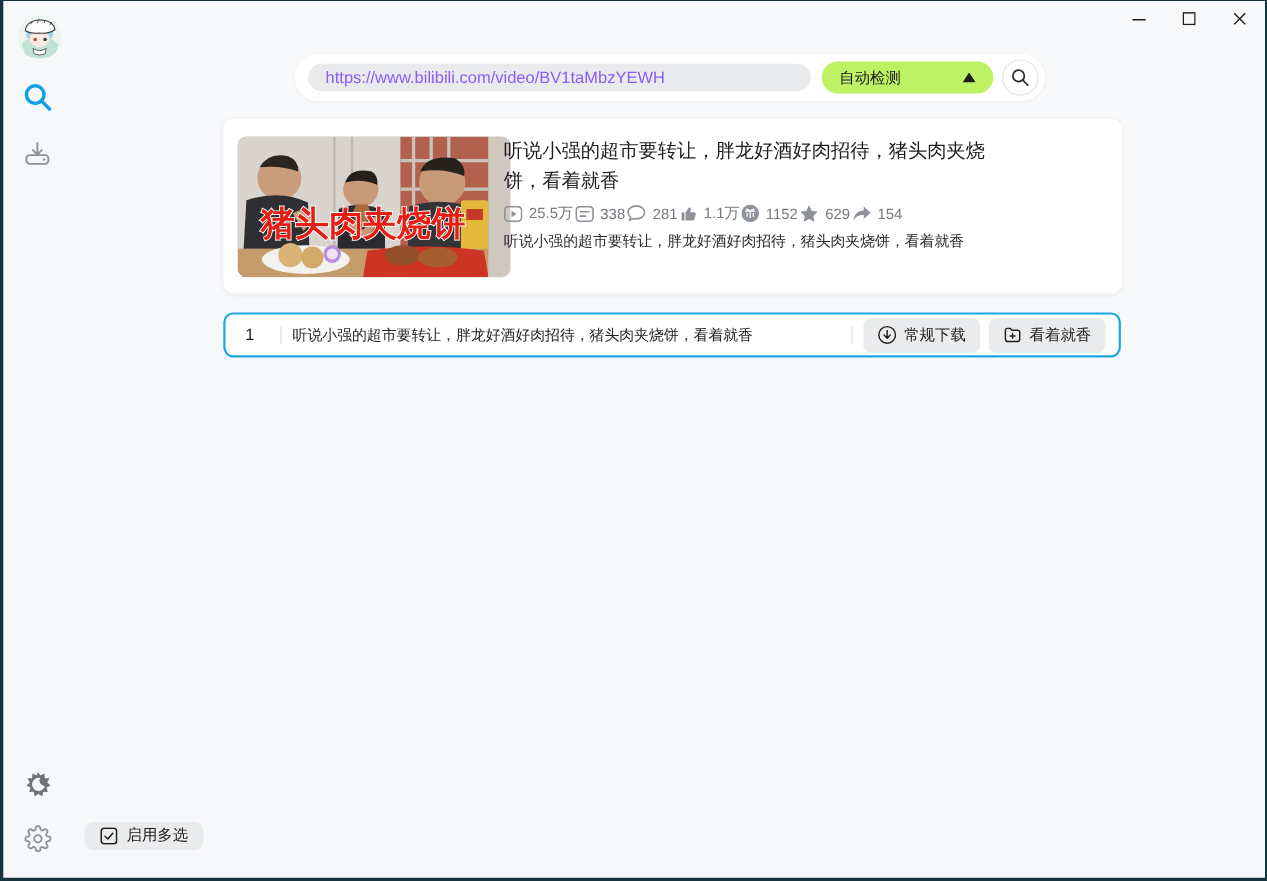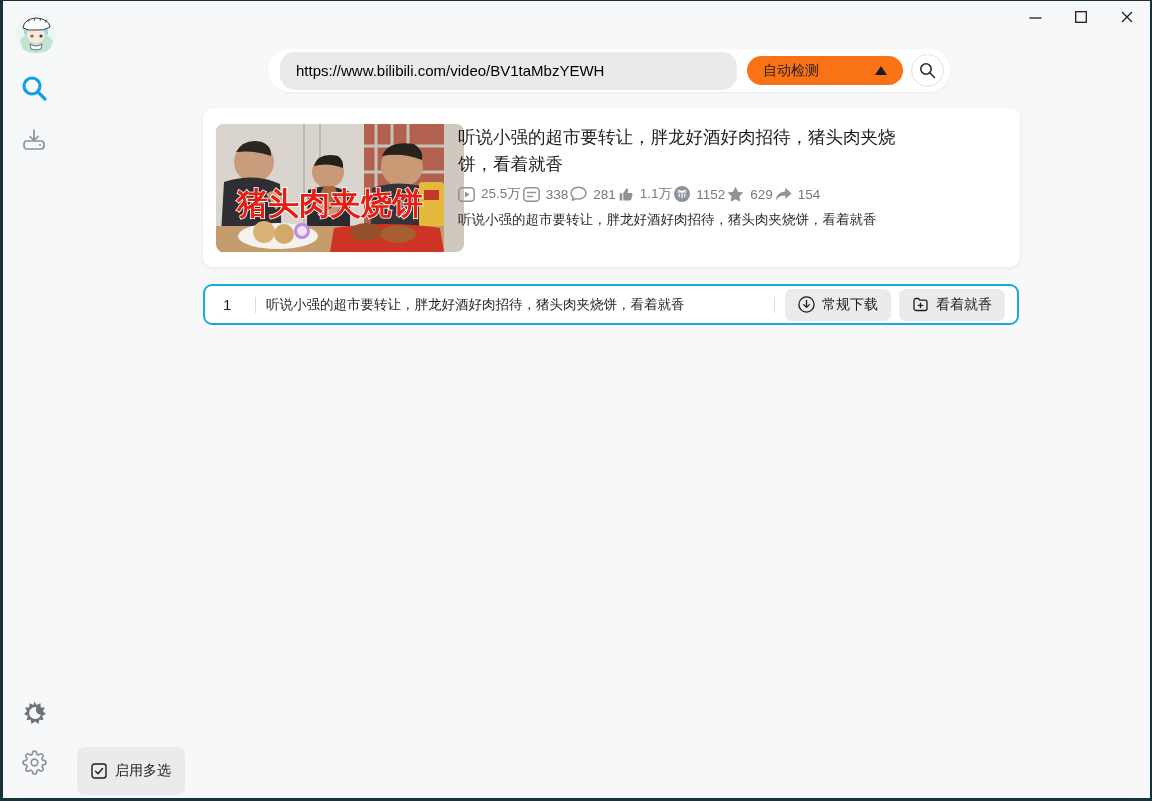--- a/index.html
+++ b/index.html
@@ -22,26 +22,26 @@
   .icon-download-side { left:18px; top:126px; }
   .icon-theme { left:19px; top:699px; }
   .icon-gear { left:19px; top:749px; }
   
   .topbar {
     position:absolute; left:265px; top:48px; width:682px; height:43px;
     background:#ffffff; border-radius:22px; display:flex; align-items:center;
     box-shadow:0 1px 3px rgba(0,0,0,0.05); padding:0 6px 0 12px;
   }
   .url-input {
-    flex:1; height:38px; border:none; outline:none; background:#e9eaec;
-    border-radius:15px; padding:0 16px; font-size:15px; color:#000000;
+    flex:1; height:25px; border:none; outline:none; background:#e9eaec;
+    border-radius:15px; padding:0 16px; font-size:15px; color:#8b5cf6;
     font-family:"Liberation Sans","DejaVu Sans",sans-serif;
   }
   .detect-select {
-    width:156px; height:29px; margin-left:10px; background:#f97316; border-radius:15px;
+    width:156px; height:29px; margin-left:10px; background:#bef264; border-radius:15px;
     display:flex; align-items:center; justify-content:space-between;
     padding:0 16px; cursor:pointer;
   }
   .detect-label { font-size:14px; color:#1c1c1c; }
   .search-btn {
     width:33px; height:33px; margin-left:8px; border-radius:50%;
     background:#fff; border:1.5px solid #e0e2e4;
     display:flex; align-items:center; justify-content:center; cursor:pointer;
   }
   
@@ -75,21 +75,21 @@
   .dl-title { flex:1; font-size:13.5px; color:#1f1f1f; white-space:nowrap; overflow:hidden; }
   .dl-btn {
     height:31px; background:#e9ebed; border:none; border-radius:7px;
     display:flex; align-items:center; gap:7px; padding:16px 13px;
     font-size:14px; color:#1c1c1c; cursor:pointer; margin-right:8px;
     font-family:"Liberation Sans","DejaVu Sans",sans-serif;
   }
   .dl-btn:last-child { margin-right:12px; }
   
   .multi-btn {
-    position:absolute; left:74px; top:746px; height:48px;
+    position:absolute; left:74px; top:746px; height:26px;
     background:#e9ebed; border:none; border-radius:8px;
     display:flex; align-items:center; gap:8px; padding:0 14px;
     font-size:14px; color:#1c1c1c; cursor:pointer;
     font-family:Liberation Sans, sans-serif;
   }
 </style>
 </head>
 <body>
 
 <div class="window">

